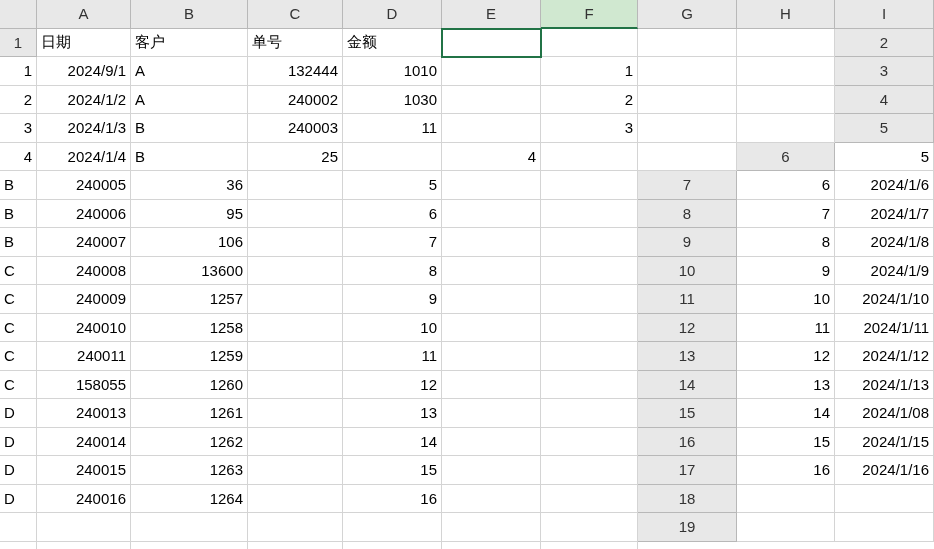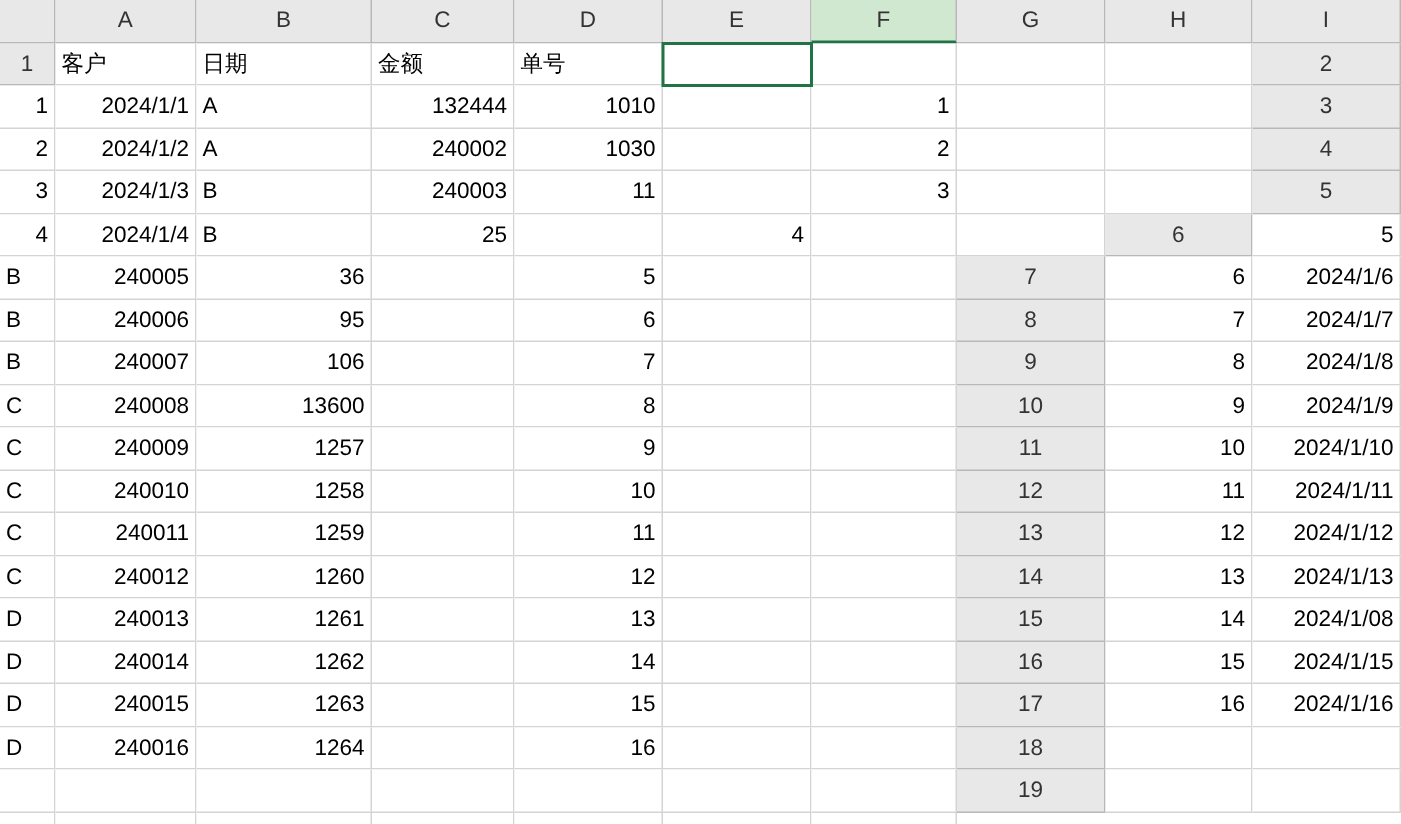--- a/index.html
+++ b/index.html
@@ -68,31 +68,31 @@
     <div class="hdr">A</div>
     <div class="hdr">B</div>
     <div class="hdr">C</div>
     <div class="hdr">D</div>
     <div class="hdr">E</div>
     <div class="hdr selcolhdr">F</div>
     <div class="hdr">G</div>
     <div class="hdr">H</div>
     <div class="hdr">I</div>
     <div class="rowhdr">1</div>
+    <div class="txt-l">日期</div>
     <div class="txt-l">客户</div>
-    <div class="txt-l">日期</div>
+    <div class="txt-l">单号</div>
     <div class="txt-l">金额</div>
-    <div class="txt-l">单号</div>
     <div class="selected"></div>
     <div></div>
     <div></div>
     <div></div>
     <div class="rowhdr">2</div>
     <div class="txt-r">1</div>
-    <div class="txt-r">2024/1/1</div>
+    <div class="txt-r">2024/9/1</div>
     <div class="txt-l">A</div>
     <div class="txt-r">132444</div>
     <div class="txt-r">1010</div>
     <div></div>
     <div class="txt-r">1</div>
     <div></div>
     <div></div>
     <div class="rowhdr">3</div>
     <div class="txt-r">2</div>
     <div class="txt-r">2024/1/2</div>
@@ -188,21 +188,21 @@
     <div class="txt-r">240011</div>
     <div class="txt-r">1259</div>
     <div></div>
     <div class="txt-r">11</div>
     <div></div>
     <div></div>
     <div class="rowhdr">13</div>
     <div class="txt-r">12</div>
     <div class="txt-r">2024/1/12</div>
     <div class="txt-l">C</div>
-    <div class="txt-r">240012</div>
+    <div class="txt-r">158055</div>
     <div class="txt-r">1260</div>
     <div></div>
     <div class="txt-r">12</div>
     <div></div>
     <div></div>
     <div class="rowhdr">14</div>
     <div class="txt-r">13</div>
     <div class="txt-r">2024/1/13</div>
     <div class="txt-l">D</div>
     <div class="txt-r">240013</div>

